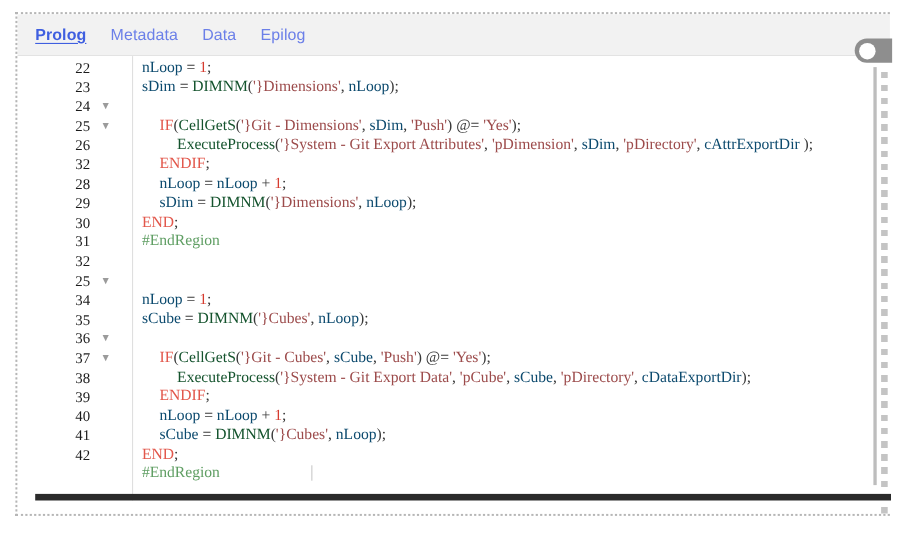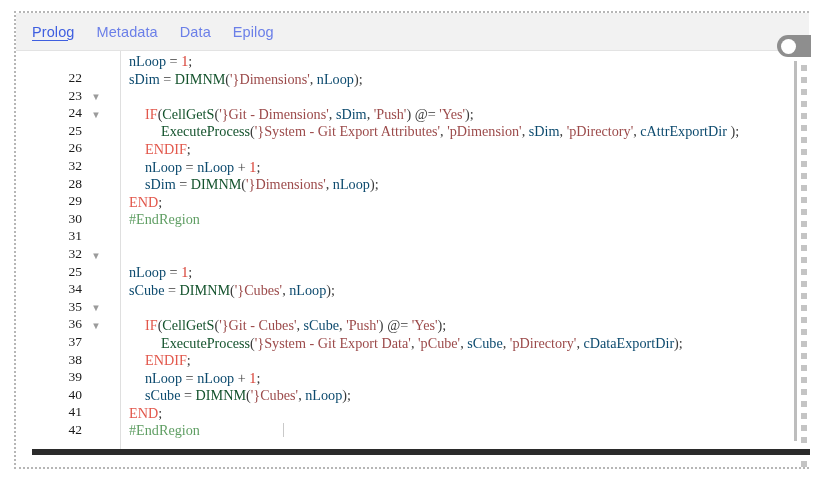--- a/index.html
+++ b/index.html
@@ -52,21 +52,21 @@
   .tab {
     font-size: 14.5px;
     color: #6b7fe8;
     margin-right: 22px;
     cursor: pointer;
     white-space: nowrap;
     letter-spacing: .1px;
   }
   .tab.active {
     color: #3f5fe0;
-    font-weight: normal;
+    font-weight: bold;
     text-decoration: underline;
     text-underline-offset: 3px;
   }
 
   
   .edge-handle {
     position: absolute;
     right: -2px;
     top: 22px;
     width: 34px;
@@ -124,21 +124,20 @@
   }
 
   .lineno {
     position: absolute;
     left: 0;
     width: 66px;
     text-align: right;
     font-family: "Liberation Serif", serif;
     font-size: 13.5px;
     color: #1b1b1b;
-    margin-top: 16px;
   }
   .fold {
     position: absolute;
     left: 74px;
     width: 12px;
     text-align: center;
     color: #9b9b9b;
     font-size: 9.5px;
     line-height: 17.6px;
     cursor: pointer;

